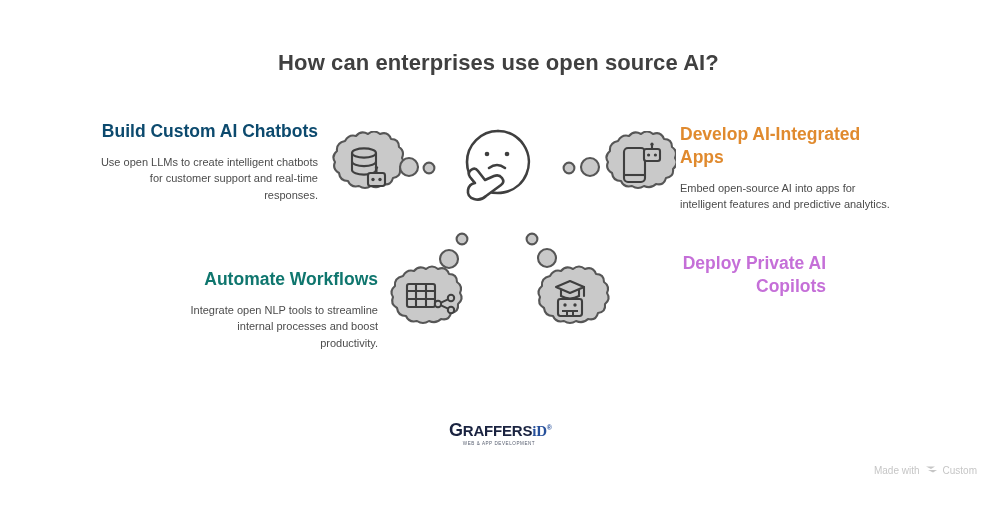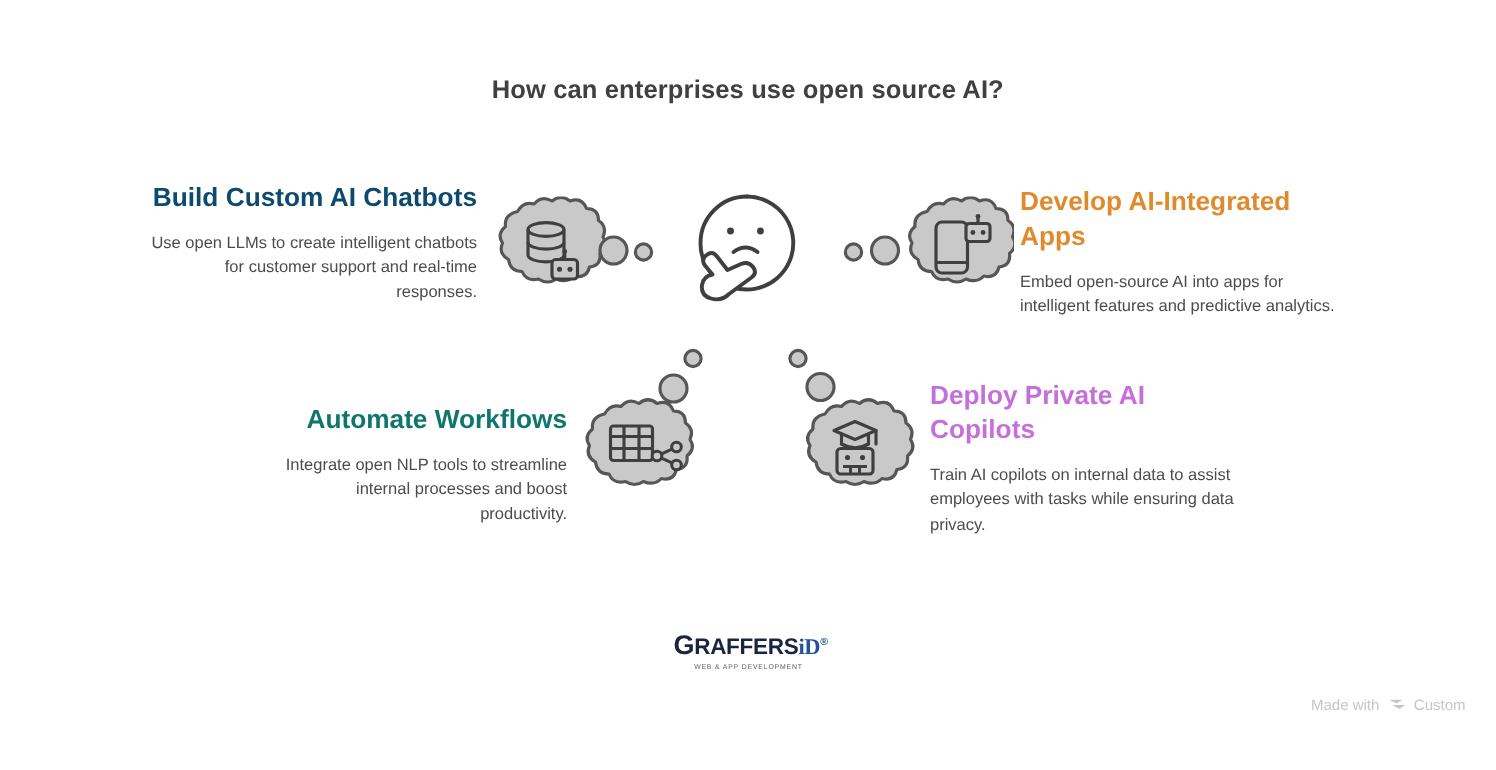--- a/index.html
+++ b/index.html
@@ -16,21 +16,21 @@
     color: #444444;
   }
 
   
   .page-title {
     position: absolute;
     top: 50px;
     left: 0;
     width: 997px;
     text-align: center;
-    font-size: 17px;
+    font-size: 22px;
     font-weight: bold;
     color: #404040;
     letter-spacing: 0.1px;
   }
 
   
   .block { position: absolute; }
   .block-heading {
     font-size: 17.5px;
     font-weight: bold;
@@ -45,21 +45,21 @@
   }
 
   .block-chatbots   { left: 96px;  top: 120px; width: 222px; text-align: right; }
   .block-apps       { left: 680px; top: 123px; width: 220px; text-align: left;  }
   .block-workflows  { left: 186px; top: 268px; width: 192px; text-align: right; }
   .block-copilots   { left: 620px; top: 252px; width: 206px; text-align: left;  }
 
   .c-blue   { color: #0c4a6e; }
   .c-orange { color: #E08A2E; }
   .c-green  { color: #0f766e; }
-  .c-purple { color: #C56FD8; }
+  .c-purple { color: #C56FD8; text-align: right; }
 
   
   .art { position: absolute; }
   .art svg { display: block; }
 
   .art-chatbots  { left: 327px; top: 131px; }
   .art-apps      { left: 560px; top: 131px; }
   .art-workflows { left: 385px; top: 228px; }
   .art-copilots  { left: 520px; top: 228px; }
   .art-face      { left: 458px; top: 126px; }
@@ -123,21 +123,20 @@
   <div class="block-body">Embed open-source AI into apps for intelligent features and predictive analytics.</div>
 </div>
 
 <div class="block block-workflows">
   <div class="block-heading c-green">Automate Workflows</div>
   <div class="block-body">Integrate open NLP tools to streamline internal processes and boost productivity.</div>
 </div>
 
 <div class="block block-copilots">
   <div class="block-heading c-purple">Deploy Private AI Copilots</div>
-  <div class="block-body">Train AI copilots on internal data to assist employees with tasks while ensuring data privacy.</div>
 </div>
 
 <div class="art art-chatbots">
   <svg width="110" height="68" viewBox="0 0 110 68">
     <path d="M18 10 q4 -7 11 -5 q5 -6 12 -2 q6 -5 12 0 q8 -3 11 5 q8 0 8 8 q6 4 3 11 q4 6 -2 11 q1 8 -7 9 q-2 8 -10 6 q-5 5 -12 2 q-6 4 -12 0 q-8 2 -11 -5 q-8 0 -9 -8 q-7 -4 -4 -11 q-4 -6 2 -11 q-1 -8 8 -10 z" fill="#c9c9c9" stroke="#565656" stroke-width="2.1" stroke-linejoin="round"></path>
     <ellipse cx="37" cy="22" rx="12" ry="4.6" fill="none" stroke="#3f3f3f" stroke-width="2.1"></ellipse>
     <path d="M25 22 v17 a12 4.6 0 0 0 24 0 v-17" fill="none" stroke="#3f3f3f" stroke-width="2.1"></path>
     <path d="M25 30.5 a12 4.6 0 0 0 24 0" fill="none" stroke="#3f3f3f" stroke-width="2.1"></path>
     <rect x="41" y="42" width="17" height="13" rx="2.4" fill="#c9c9c9" stroke="#3f3f3f" stroke-width="2.1"></rect>
     <circle cx="46" cy="48.5" r="1.7" fill="#3f3f3f"></circle>

